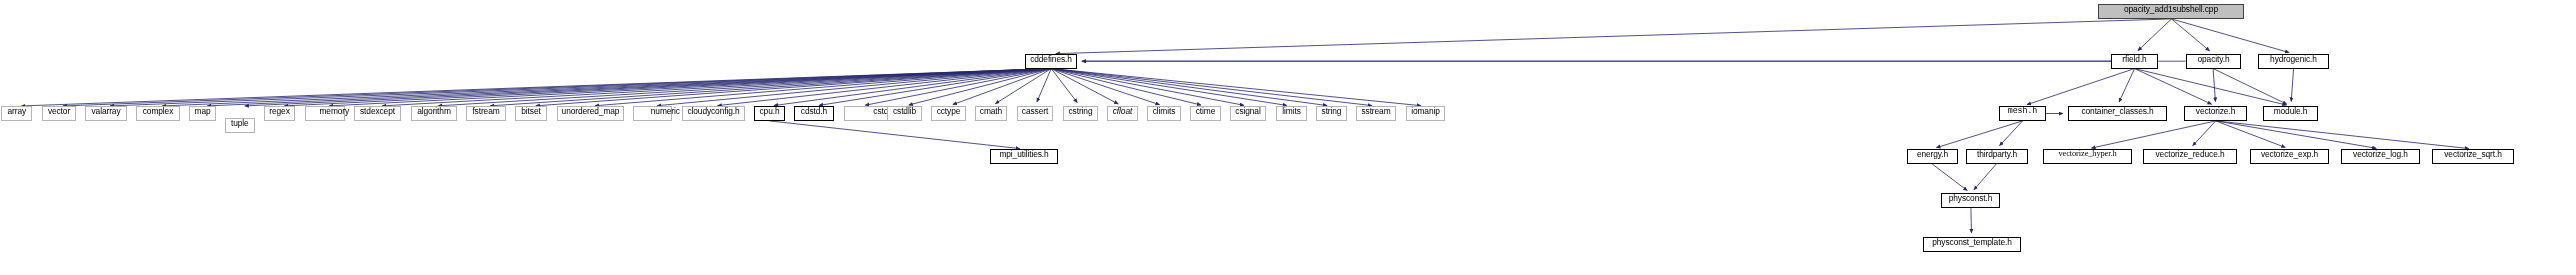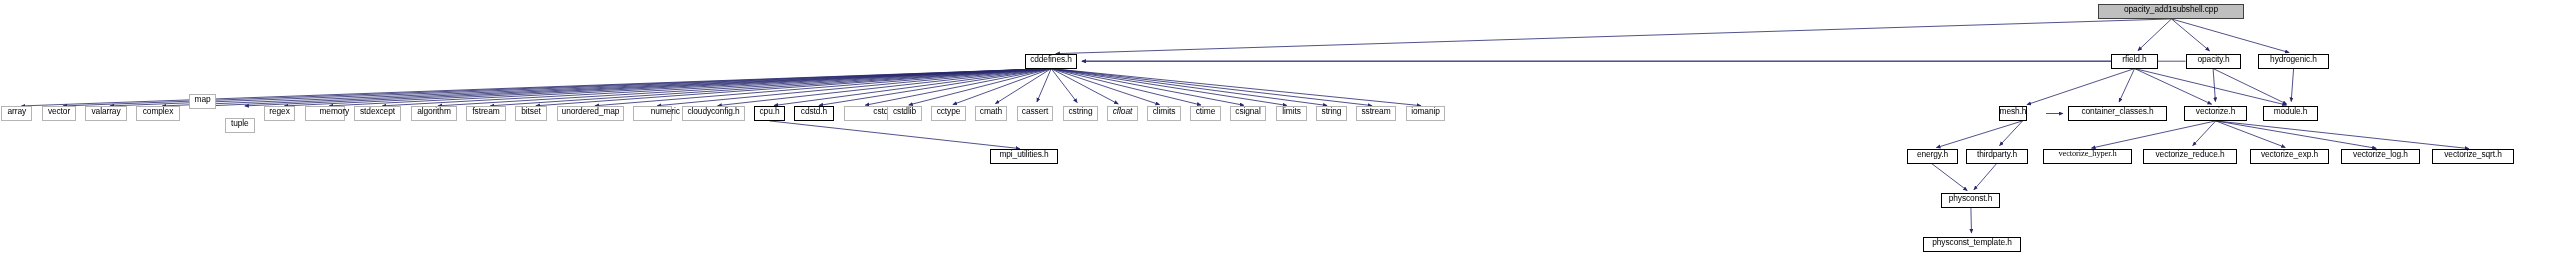--- a/index.html
+++ b/index.html
@@ -131,21 +131,21 @@
     </div>
     <div class="node" style="left: 42px; top: 106px; width: 34px;">
       <span>vector</span>
     </div>
     <div class="node" style="left: 85px; top: 106px; width: 42px;">
       <span>valarray</span>
     </div>
     <div class="node" style="left: 136px; top: 106px; width: 44px;">
       <span>complex</span>
     </div>
-    <div class="node" style="left: 189px; top: 94px; width: 27px;">
+    <div class="node" style="left: 189px; top: 106px; width: 27px;">
       <span>map</span>
     </div>
     <div class="node" style="left: 225px; top: 118px; width: 29.5px;">
       <span>tuple</span>
     </div>
     <div class="node" style="left: 264px; top: 106px; width: 31px;">
       <span>regex</span>
     </div>
     <div class="node" style="left: 305px; top: 106px; width: 40px; padding-left: 22px;">
       <span>memory</span>
@@ -212,21 +212,21 @@
     </div>
     <div class="node" style="left: 1316px; top: 106px; width: 31px;">
       <span>string</span>
     </div>
     <div class="node" style="left: 1356px; top: 106px; width: 40px;">
       <span>sstream</span>
     </div>
     <div class="node" style="left: 1406px; top: 106px; width: 39px;">
       <span>iomanip</span>
     </div>
-    <div class="node linked" style="left: 1999px; top: 106px; width: 28px;">
+    <div class="node linked" style="left: 1999px; top: 106px; width: 47px; font-family: Liberation Mono, monospace;">
       <span>mesh.h</span>
     </div>
     <div class="node linked" style="left: 2068px; top: 106px; width: 99px;">
       <span>container_classes.h</span>
     </div>
     <div class="node linked" style="left: 2184px; top: 106px; width: 63px;">
       <span>vectorize.h</span>
     </div>
     <div class="node linked" style="left: 2263px; top: 106px; width: 55px;">
       <span>module.h</span>

